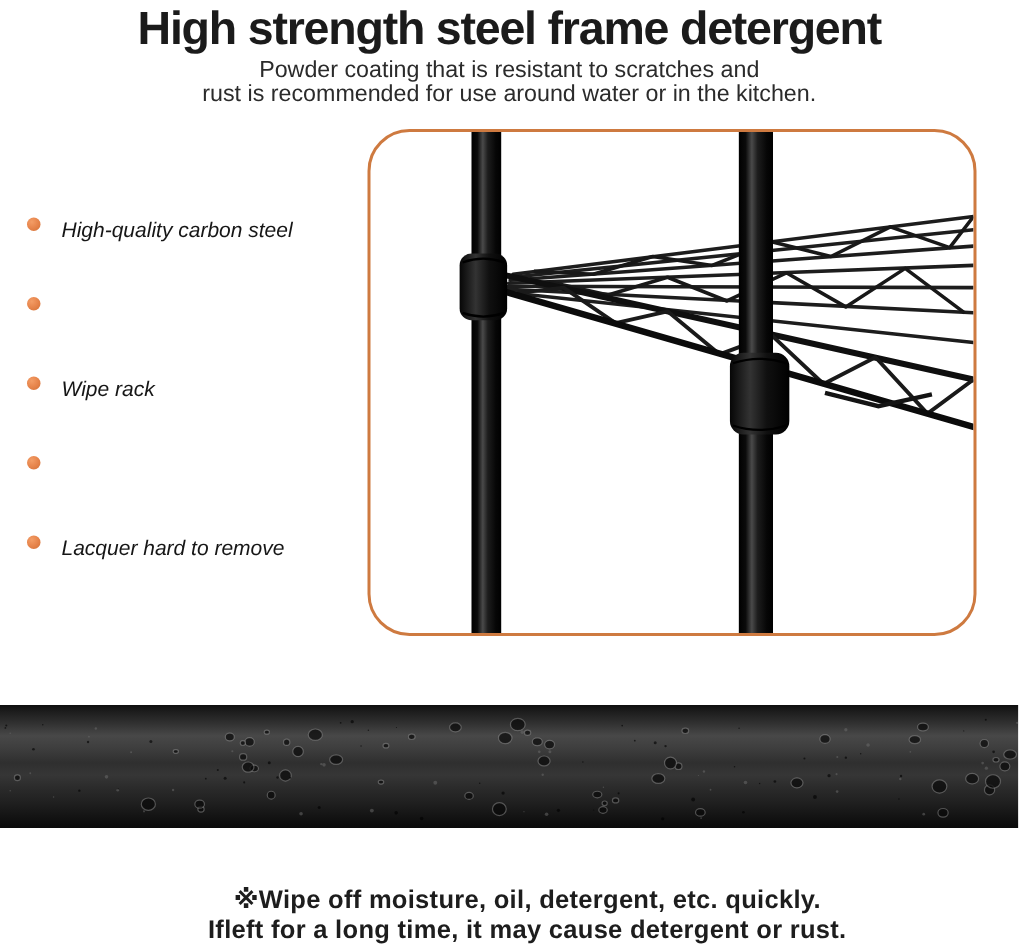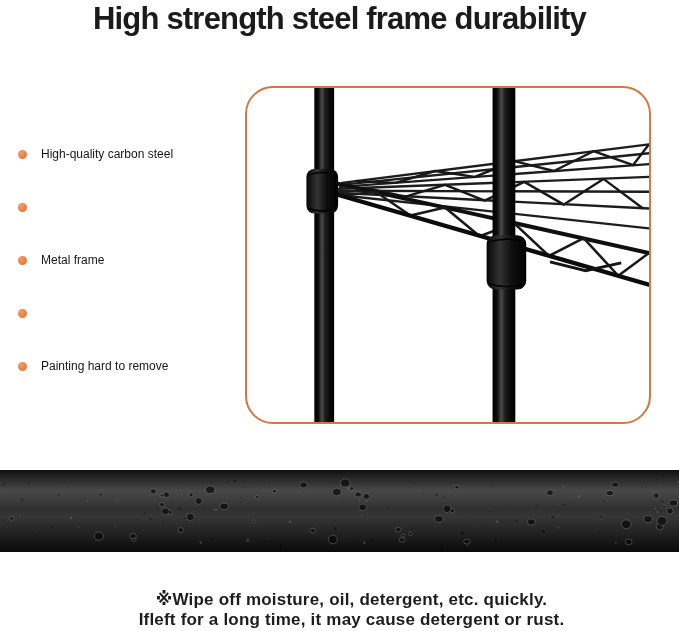--- a/index.html
+++ b/index.html
@@ -29,24 +29,25 @@
     text-align:center;
     font-size:15.5px;line-height:16px;
     color:#2b2b2b;
   }
   
   .features{
     position:absolute;left:18px;top:145px;
     list-style:none;
   }
   .features li{
-    display:flex;align-items:center;
+    display:flex;
     height:18px;margin-bottom:35px;
-    font-size:12px;color:#161616;
+    font-size:14px;color:#161616;
     white-space:nowrap;
+    font-style:italic;
   }
   .bullet{
     display:inline-block;flex:0 0 auto;
     width:9px;height:9px;border-radius:50%;
     margin-right:14px;
     background:radial-gradient(circle at 35% 32%, #F39D66 0%, var(--accent) 45%, #D26F35 100%);
   }
   
   .panel{
     position:absolute;left:245px;top:86px;
@@ -73,41 +74,45 @@
     font-size:17px;font-weight:700;line-height:20px;
     letter-spacing:0.2px;
     color:#1d1d1d;
   }
 </style>
 </head>
 <body>
 
 <div class="canvas">
 
-  <h1 class="title">High strength steel frame durability</h1>
-
+  <h1 class="title">High strength steel frame detergent</h1>
+
+  <div class="subtitle">
+    <div>Powder coating that is resistant to scratches and</div>
+    <div>rust is recommended for use around water or in the kitchen.</div>
+  </div>
 
   <ul class="features">
     <li>
       <span class="bullet"></span>
       <span>High-quality carbon steel</span>
     </li>
     <li>
       <span class="bullet"></span>
     </li>
     <li>
       <span class="bullet"></span>
-      <span>Metal frame</span>
-    </li>
-    <li>
-      <span class="bullet"></span>
-    </li>
-    <li>
-      <span class="bullet"></span>
-      <span>Painting hard to remove</span>
+      <span>Wipe rack</span>
+    </li>
+    <li>
+      <span class="bullet"></span>
+    </li>
+    <li>
+      <span class="bullet"></span>
+      <span>Lacquer hard to remove</span>
     </li>
   </ul>
 
   <div class="panel">
 
     <svg viewBox="0 0 406 338" preserveAspectRatio="none" aria-hidden="true">
       <defs>
         <linearGradient id="poleG" x1="0" y1="0" x2="1" y2="0">
           <stop offset="0" stop-color="#000000"></stop>
           <stop offset="0.20" stop-color="#0b0b0b"></stop>

